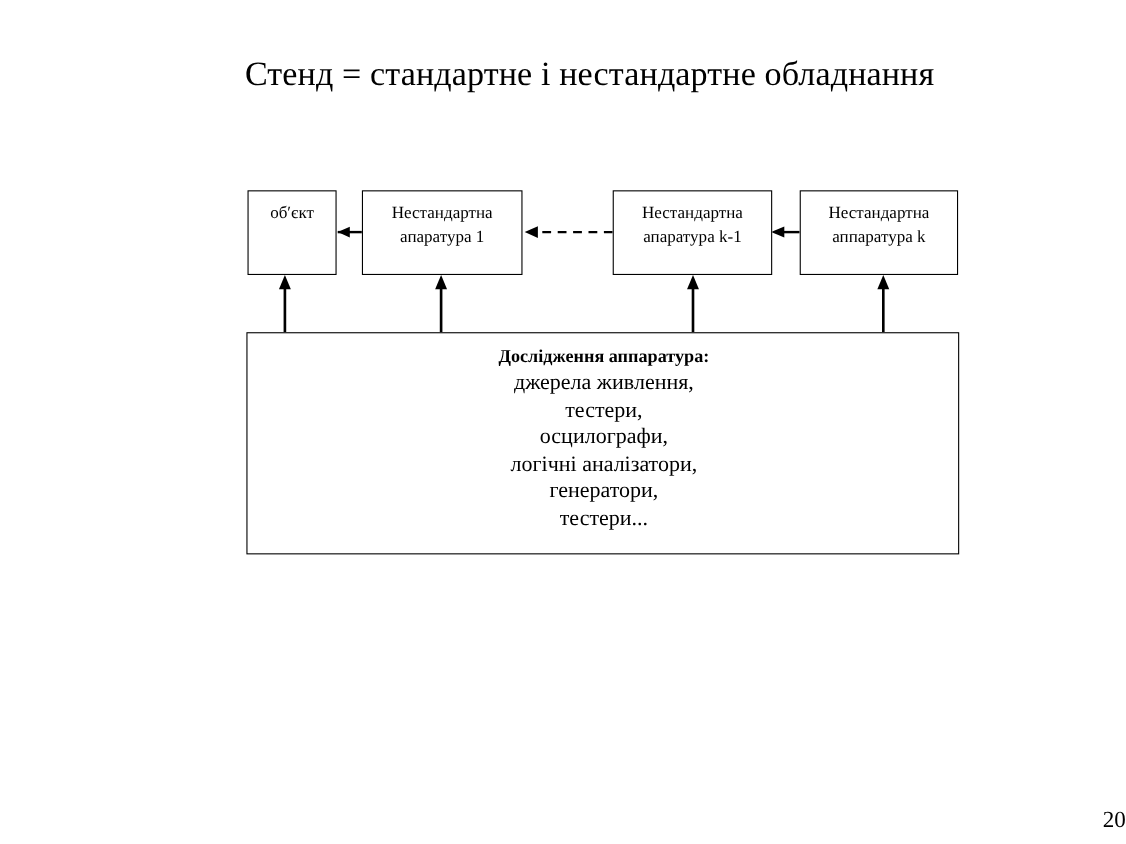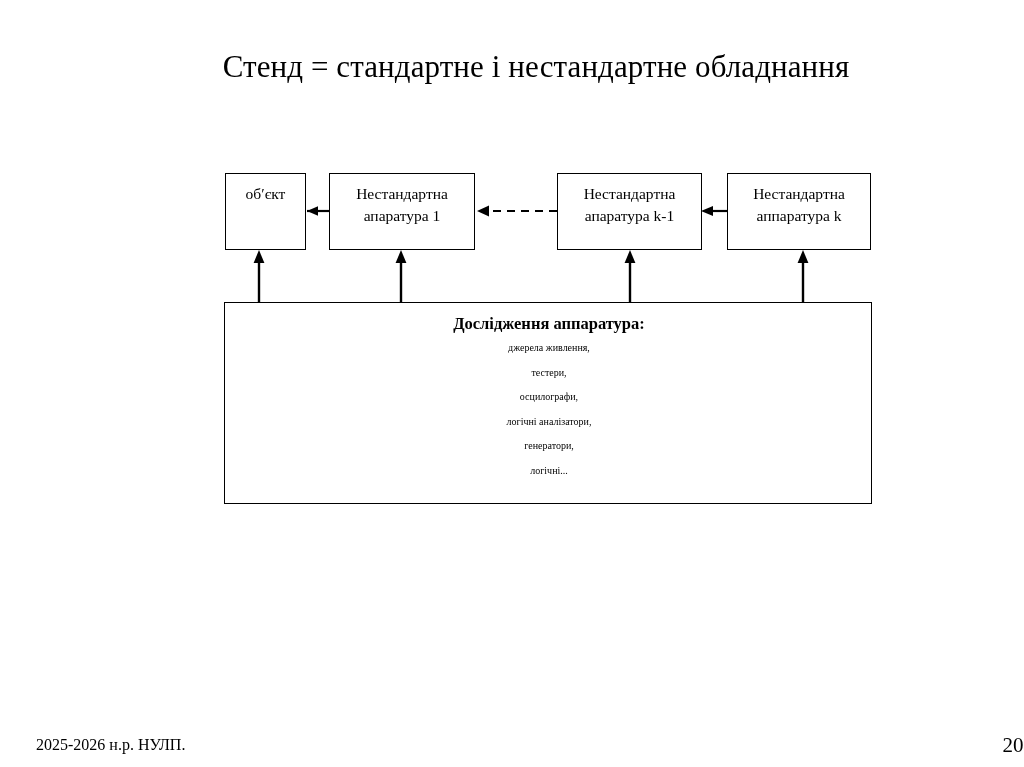--- a/index.html
+++ b/index.html
@@ -77,21 +77,21 @@
     width: 648px;
     text-align: center;
   }
   #standard-heading {
     font-size: 16.5px;
     line-height: 25px;
     font-weight: bold;
     white-space: nowrap;
   }
   #standard-inner .item {
-    font-size: 10px;
+    font-size: 20px;
     line-height: 24.5px;
     white-space: nowrap;
   }
 
   
   #connectors {
     position: absolute;
     left: 0;
     top: 0;
     width: 1024px;
@@ -205,22 +205,21 @@
   </div>
 
   <div id="node-standard">
     <div id="standard-inner">
       <div id="standard-heading">Дослідження аппаратура:</div>
       <div class="item">джерела живлення,</div>
       <div class="item">тестери,</div>
       <div class="item">осцилографи,</div>
       <div class="item">логічні аналізатори,</div>
       <div class="item">генератори,</div>
-      <div class="item">логічні...</div>
+      <div class="item">тестери...</div>
     </div>
   </div>
 
   <div id="footer">
-    <div id="footer-left">2025-2026 н.р. НУЛП.</div>
     <div id="footer-page">201</div>
   </div>
 
 </div>
 
 </body></html>

